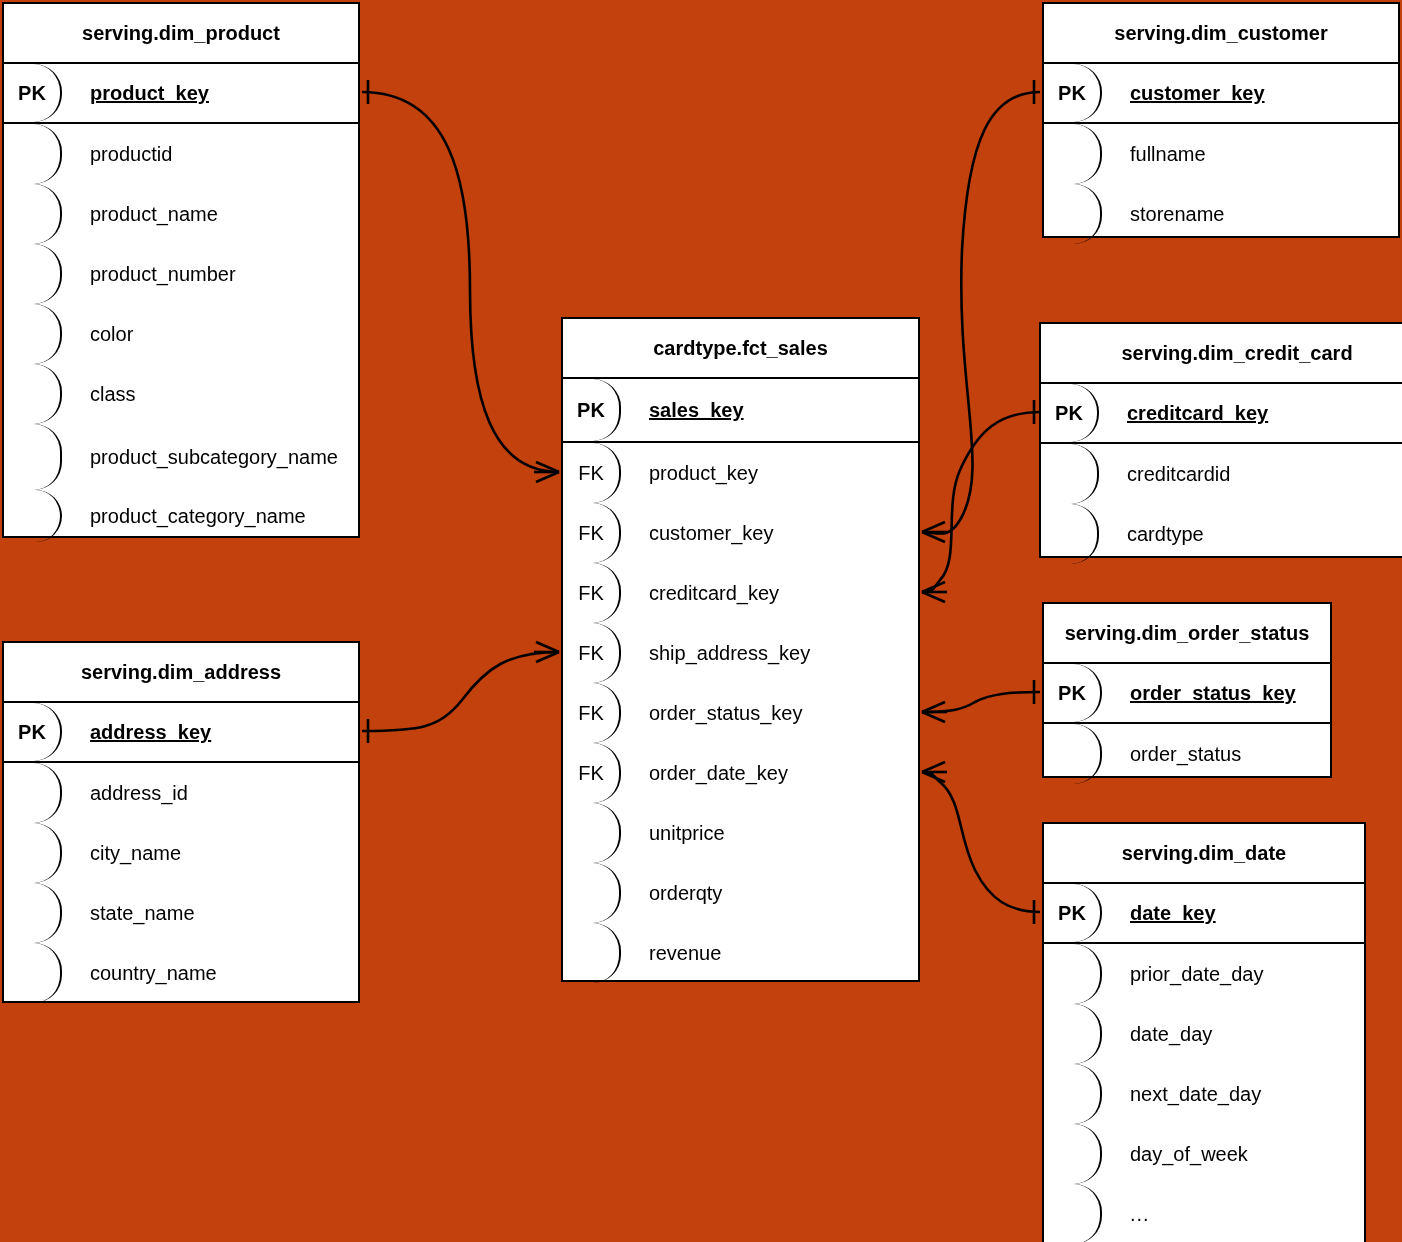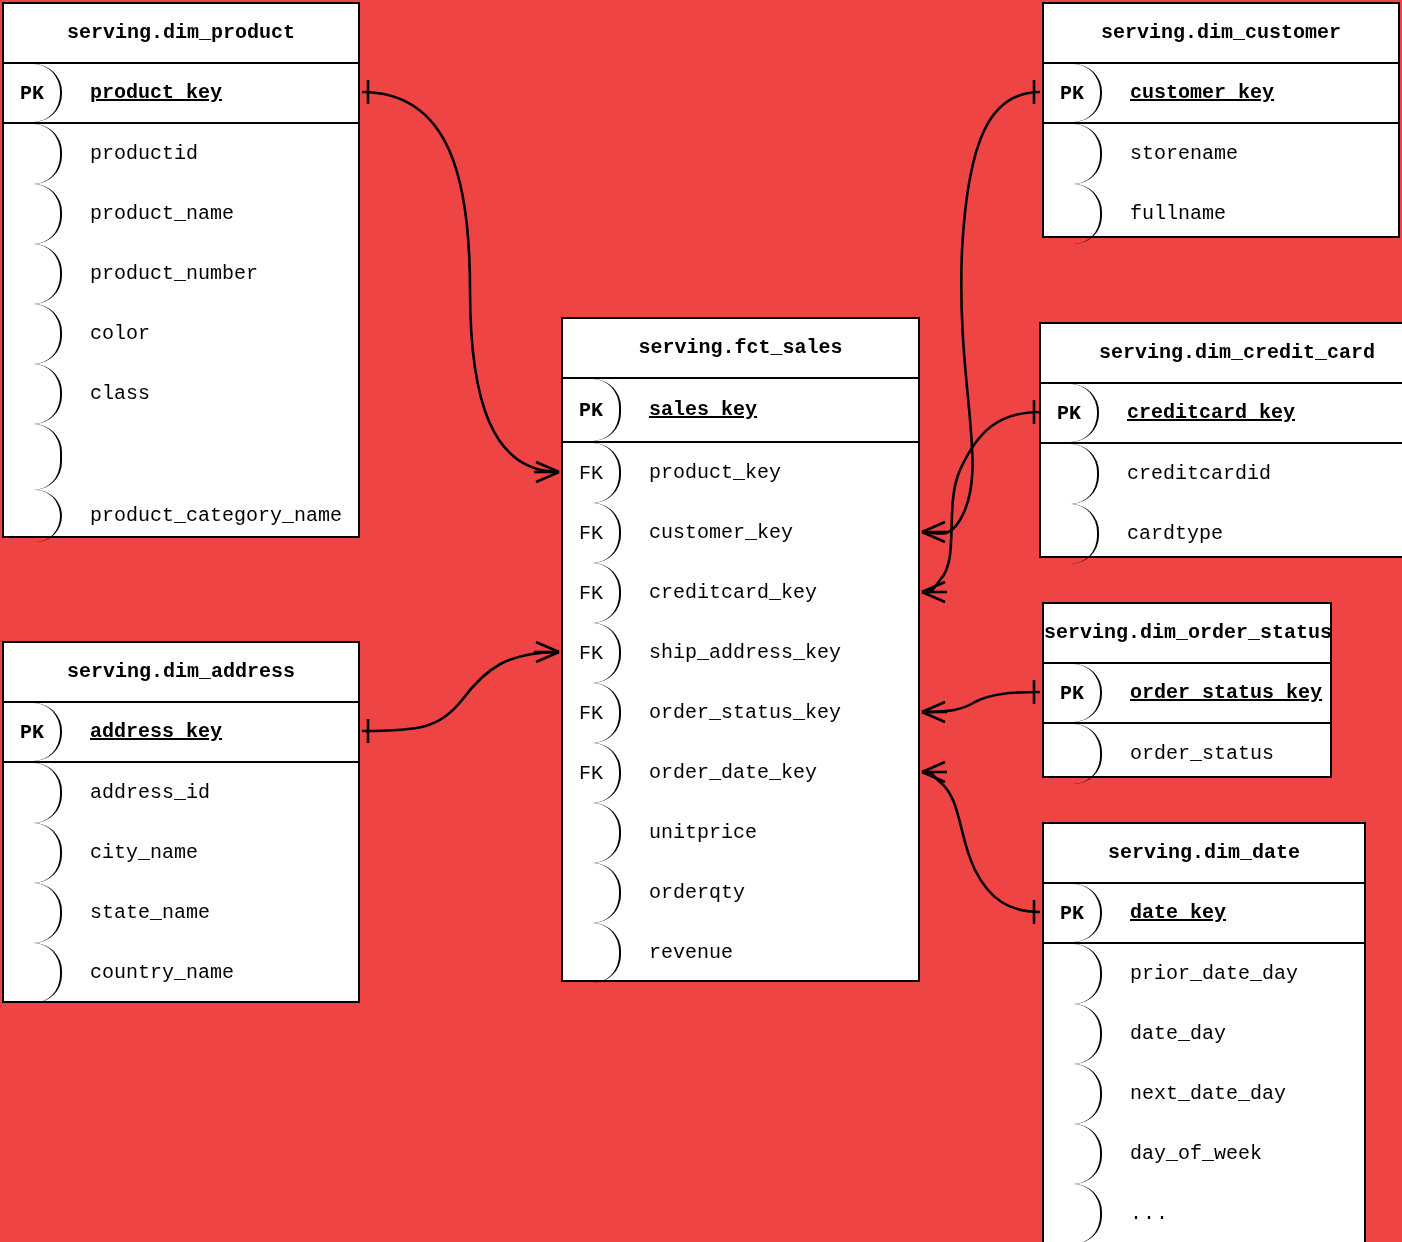--- a/index.html
+++ b/index.html
@@ -10,22 +10,21 @@
   }
   body {
     font-family: "Liberation Sans", sans-serif;
     color: #000000;
   }
   #canvas {
     position: relative;
     width: 1402px;
     height: 1242px;
     overflow: hidden;
-    background: #ef4444;
-    font-family: Liberation Mono, monospace;
+    background: #c2410c;
   }
   #edge-layer {
     position: absolute;
     left: 0;
     top: 0;
     width: 1402px;
     height: 1242px;
     pointer-events: none;
   }
   .entity {
@@ -199,20 +198,23 @@
           </div>
       </div>
       <div class="attr-row plain-row">
         <div class="key-cell"></div>
         <div class="name-cell">
             <span class="label">class</span>
           </div>
       </div>
       <div class="attr-row plain-row" style="min-height:66px;">
         <div class="key-cell"></div>
+        <div class="name-cell" style="line-height:30px;">
+            <span class="label" style="max-width:250px;">product_subcategory_name</span>
+          </div>
       </div>
       <div class="attr-row plain-row" style="min-height:52px;">
         <div class="key-cell"></div>
         <div class="name-cell">
             <span class="label">product_category_name</span>
           </div>
       </div>
     </div>
   </div>
 
@@ -246,21 +248,21 @@
       <div class="attr-row plain-row">
         <div class="key-cell"></div>
         <div class="name-cell">
             <span class="label">country_name</span>
           </div>
       </div>
     </div>
   </div>
 
   <div class="entity" style="left:561px; top:317px; width:359px; height:665px;">
-    <div class="entity-title">serving.fct_sales</div>
+    <div class="entity-title">cardtype.fct_sales</div>
     <div class="entity-body">
       <div class="attr-row pk-row" style="min-height:64px;">
         <div class="key-cell">PK</div>
         <div class="name-cell">
             <span class="label">sales_key</span>
           </div>
       </div>
       <div class="attr-row fk-row">
         <div class="key-cell">FK</div>
         <div class="name-cell">
@@ -323,27 +325,27 @@
     <div class="entity-body">
       <div class="attr-row pk-row">
         <div class="key-cell">PK</div>
         <div class="name-cell">
             <span class="label">customer_key</span>
           </div>
       </div>
       <div class="attr-row plain-row">
         <div class="key-cell"></div>
         <div class="name-cell">
+            <span class="label">fullname</span>
+          </div>
+      </div>
+      <div class="attr-row plain-row">
+        <div class="key-cell"></div>
+        <div class="name-cell">
             <span class="label">storename</span>
-          </div>
-      </div>
-      <div class="attr-row plain-row">
-        <div class="key-cell"></div>
-        <div class="name-cell">
-            <span class="label">fullname</span>
           </div>
       </div>
     </div>
   </div>
 
   <div class="entity" style="left:1039px; top:322px; width:396px; height:236px;">
     <div class="entity-title">serving.dim_credit_card</div>
     <div class="entity-body">
       <div class="attr-row pk-row">
         <div class="key-cell">PK</div>

